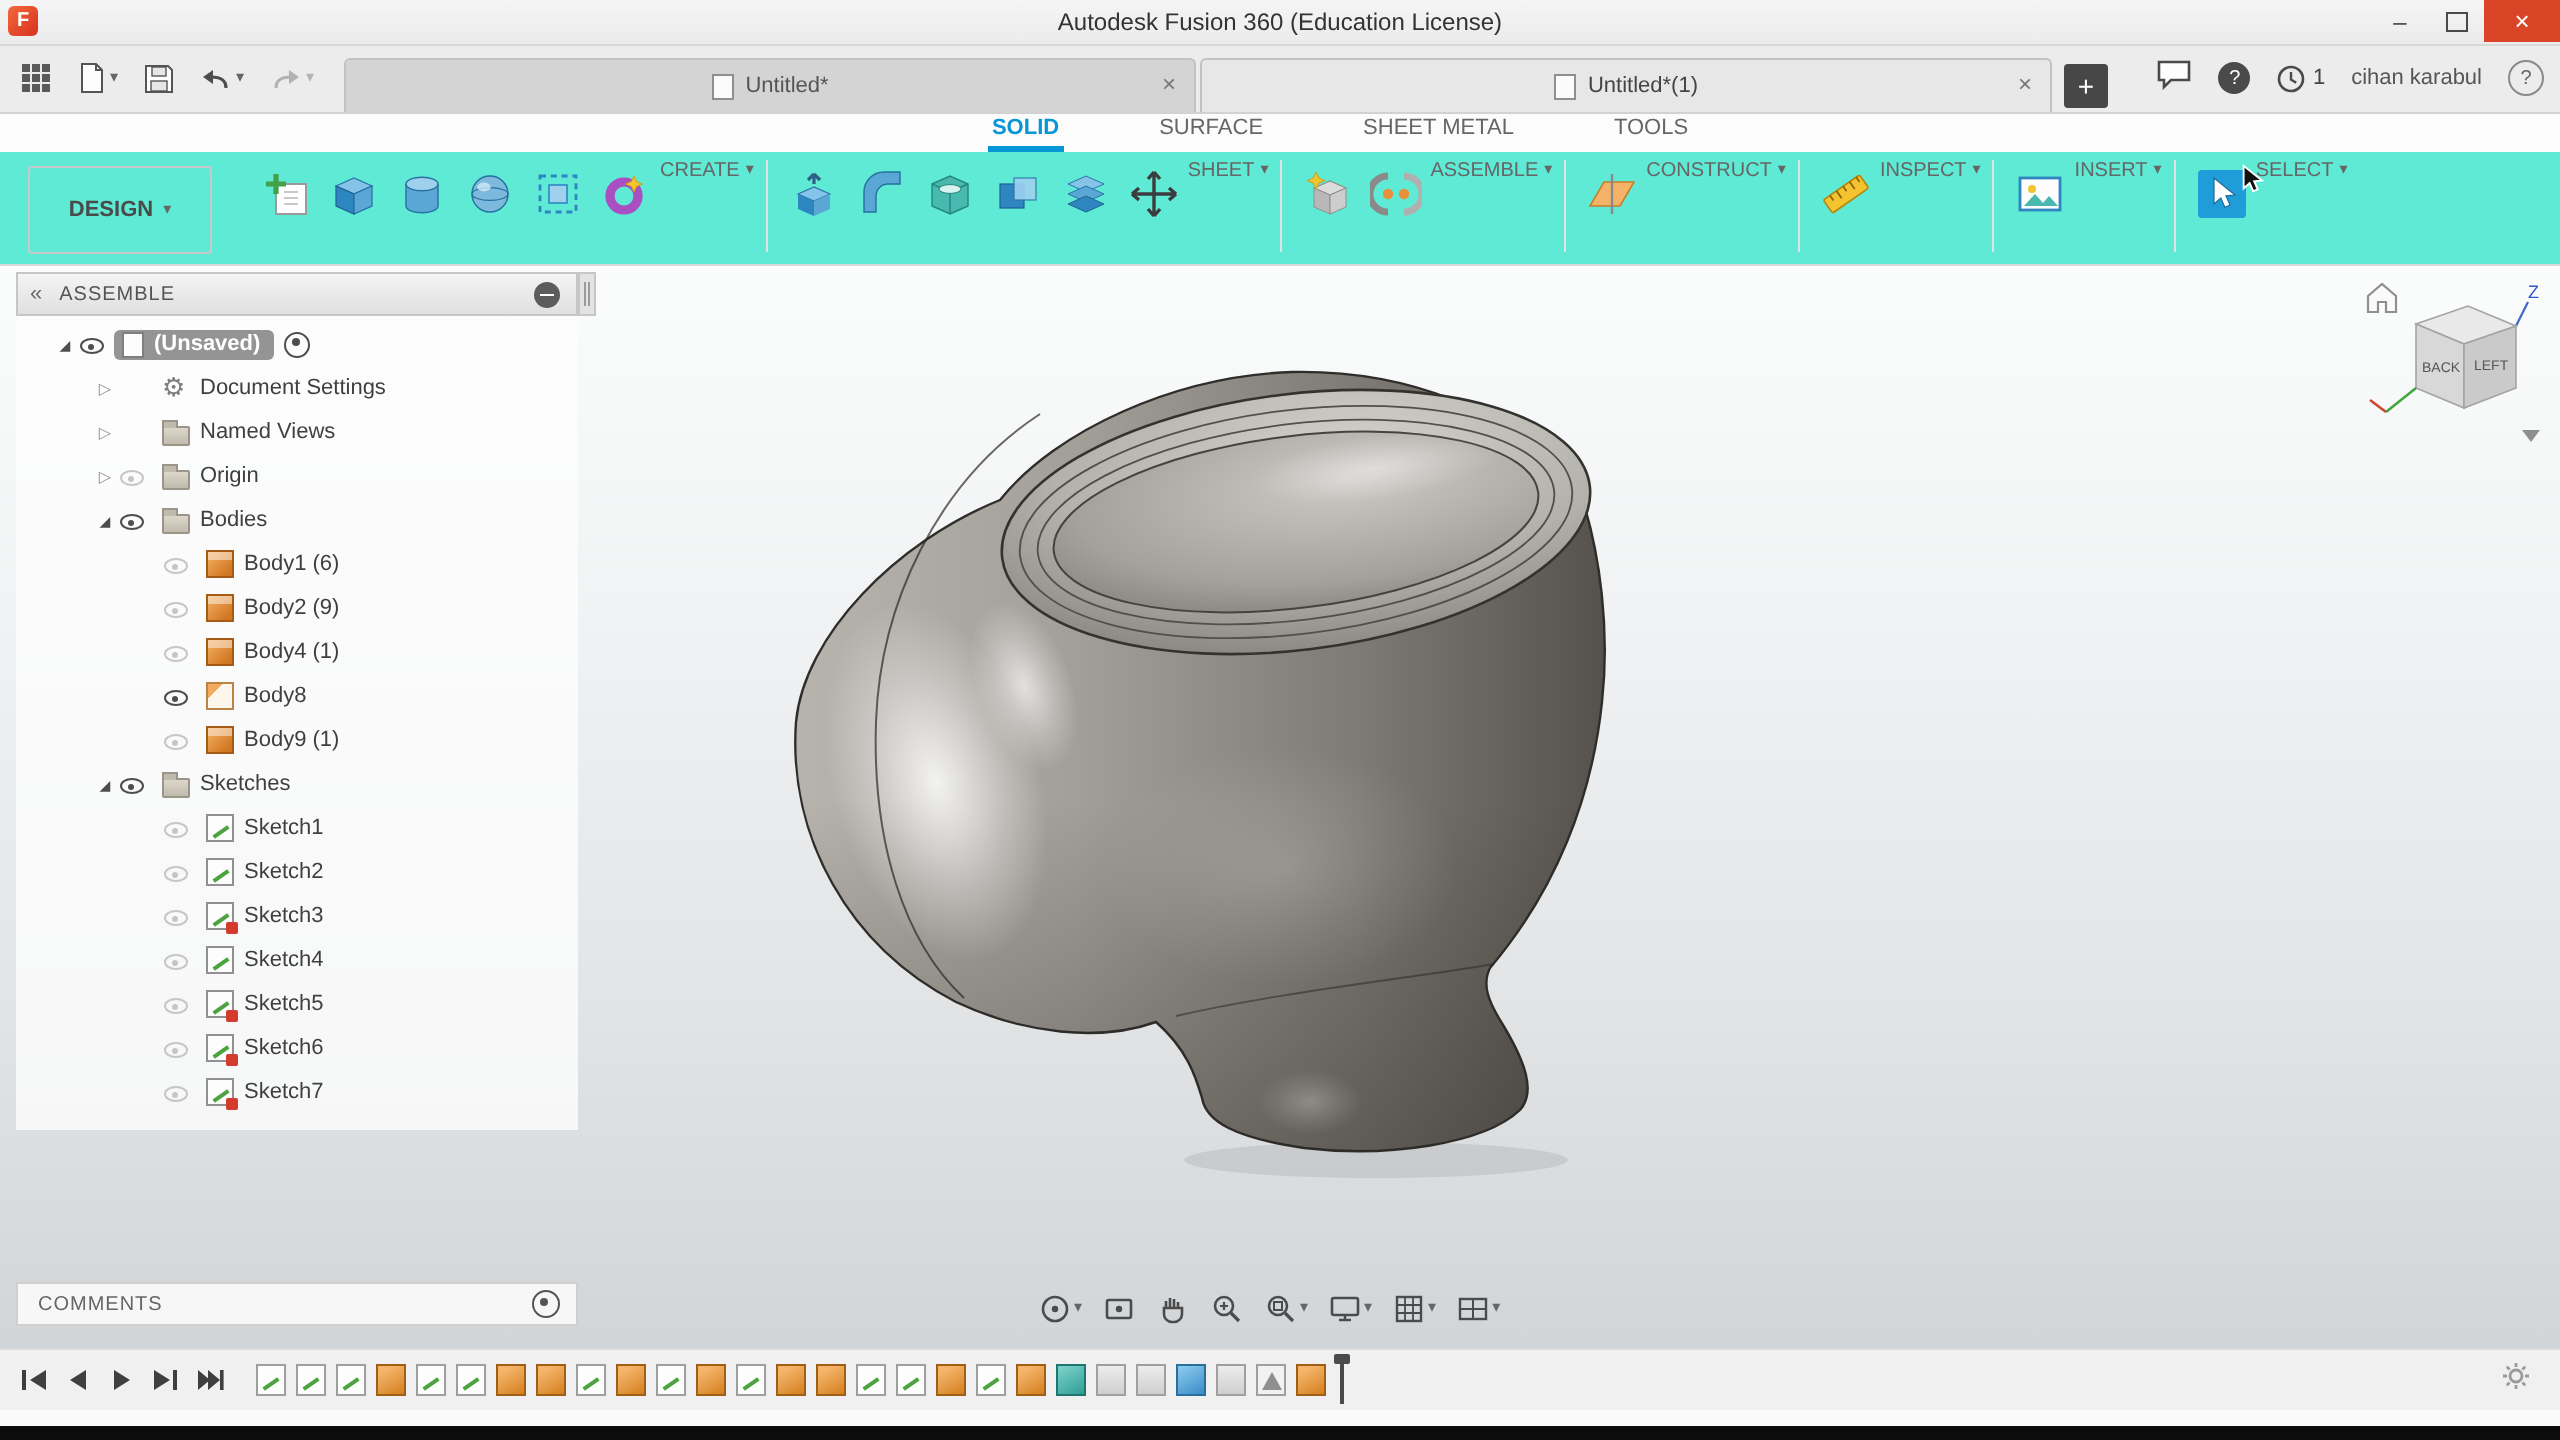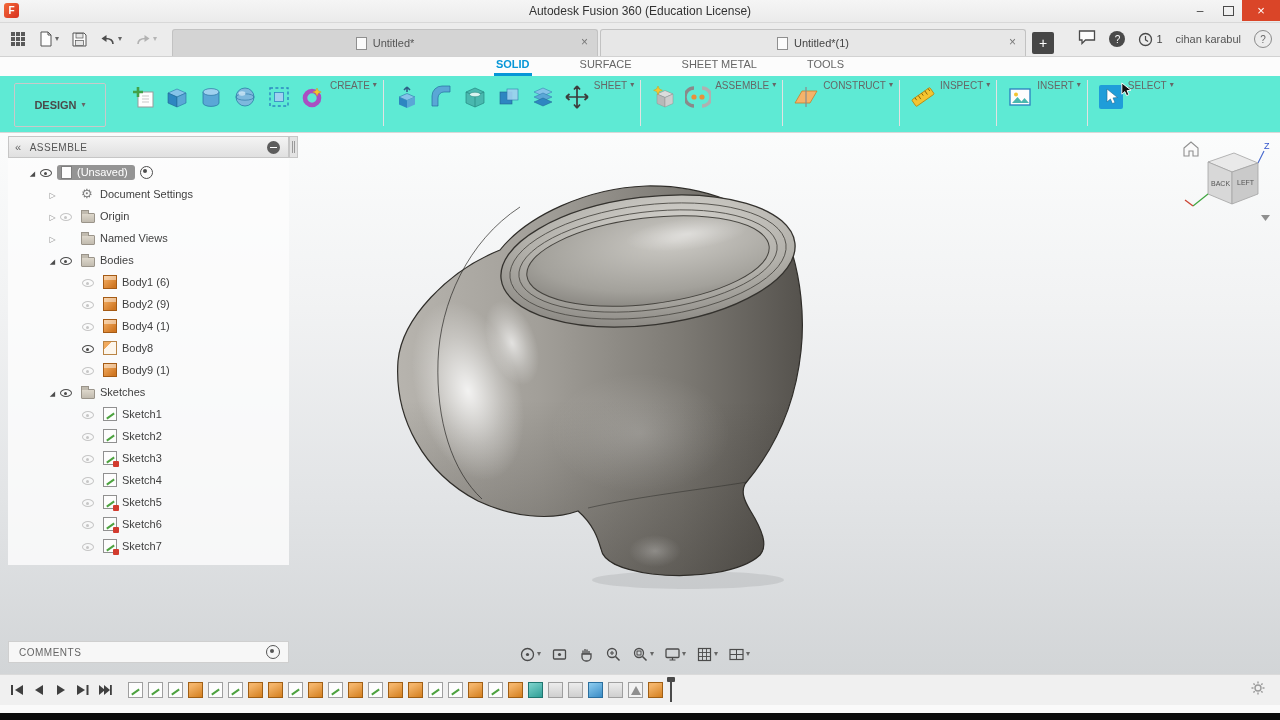--- a/index.html
+++ b/index.html
@@ -86,21 +86,21 @@
   .expander-none .expander{visibility:hidden;}
   .eye{width:15px;height:13px;flex:none;position:relative;margin-right:3px;}
   .eye::before{content:"";position:absolute;left:1px;top:3px;width:10px;height:6px;
     border:1px solid #4d4d4d;border-radius:50%;}
   .eye::after{content:"";position:absolute;left:5px;top:6px;width:3px;height:3px;
     background:#4d4d4d;border-radius:50%;}
   .eye-hidden .eye::before{border-color:#c6c6c6;} .eye-hidden .eye::after{background:#c6c6c6;}
   .eye-none .eye{visibility:hidden;}
   .row-main{display:flex;align-items:center;padding:1px 7px 1px 2px;border-radius:3px;}
   .selected-true .row-main{background:#949494;}
-  .selected-true .nlabel{color:#fff;font-weight:normal;}
+  .selected-true .nlabel{color:#fff;font-weight:bold;}
   .type-icon{width:14px;height:14px;margin:0 5px 0 2px;flex:none;position:relative;box-sizing:border-box;}
   .icon-document .type-icon{width:11px;height:13px;background:#fdfdfd;border:1px solid #7f7f7f;}
   .icon-gear .type-icon::before{content:"⚙";font-size:13px;color:#7e7e7e;position:absolute;left:0;top:-1px;}
   .icon-folder .type-icon{height:10px;margin-top:3px;background:linear-gradient(#ddd7cb,#c1bbaf);
     border:1px solid #9a948a;border-radius:1px;}
   .icon-folder .type-icon::before{content:"";position:absolute;top:-4px;left:-1px;width:6px;height:3px;
     background:#c1bbaf;border:1px solid #9a948a;border-bottom:none;}
   .icon-body .type-icon{background:linear-gradient(135deg,#f2aa5e 10%,#d07722 85%);border:1px solid #a55b15;}
   .icon-body .type-icon::before{content:"";position:absolute;left:0;top:0;width:100%;height:4px;
     background:rgba(255,255,255,.45);}
@@ -562,36 +562,36 @@
       <div class="brow icon-gear eye-none expander-closed indent-1">
         <span class="expander"></span>
         <span class="eye"></span>
         <span class="row-main">
           <span class="type-icon"></span>
           <span class="nlabel">Document Settings</span>
         </span>
 
       </div>
 
+      <div class="brow icon-folder eye-none expander-closed indent-1">
+        <span class="expander"></span>
+        <span class="eye"></span>
+        <span class="row-main">
+          <span class="type-icon"></span>
+          <span class="nlabel">Named Views</span>
+        </span>
+
+      </div>
+
       <div class="brow icon-folder eye-hidden expander-closed indent-1">
         <span class="expander"></span>
         <span class="eye"></span>
         <span class="row-main">
           <span class="type-icon"></span>
           <span class="nlabel">Origin</span>
-        </span>
-
-      </div>
-
-      <div class="brow icon-folder eye-none expander-closed indent-1">
-        <span class="expander"></span>
-        <span class="eye"></span>
-        <span class="row-main">
-          <span class="type-icon"></span>
-          <span class="nlabel">Named Views</span>
         </span>
 
       </div>
 
       <div class="brow icon-folder eye-visible expander-open indent-1">
         <span class="expander"></span>
         <span class="eye"></span>
         <span class="row-main">
           <span class="type-icon"></span>
           <span class="nlabel">Bodies</span>

